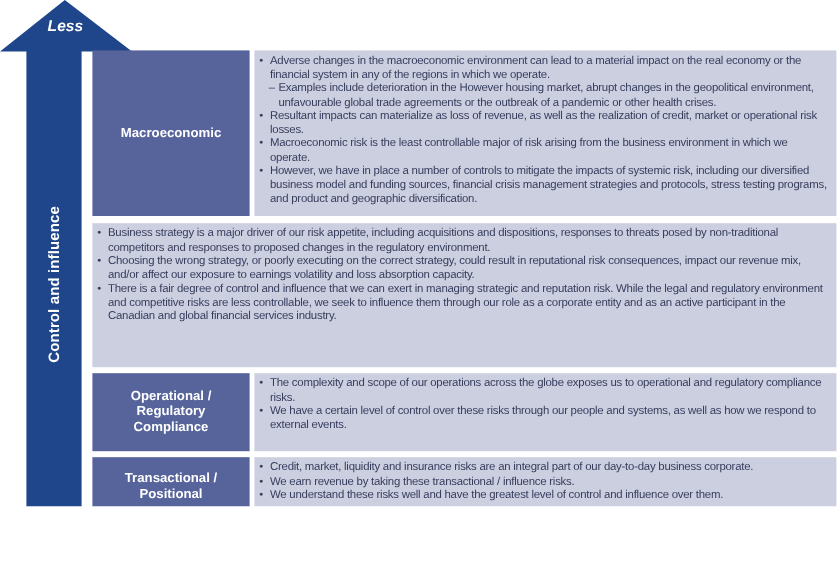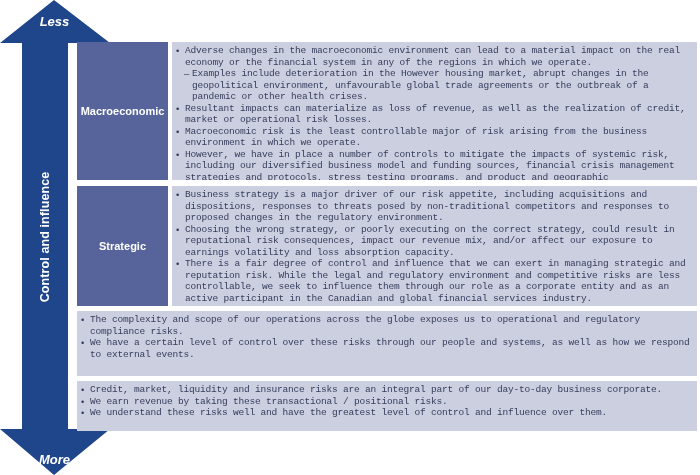--- a/index.html
+++ b/index.html
@@ -1,19 +1,19 @@
 <!DOCTYPE html>
 <html><head>
 <meta charset="utf-8">
 <style>
   html,body { margin:0; padding:0; background:#ffffff; }
   body { font-family:"Liberation Sans", sans-serif; }
   .canvas {
     position:relative;
-    width:700px; height:475px;
+    width:700px; height:422px;
     background:#ffffff;
     overflow:hidden;
   }
 
   
   .arrow {
     position:absolute; left:0; top:0;
     width:113px; height:475px;
     background:var(--arrow);
     clip-path:polygon(54px 0px, 110px 43px, 68px 43px, 68px 429px, 110px 429px,
@@ -37,36 +37,36 @@
 
   
   .rows { position:absolute; left:0; top:0; width:700px; height:475px; }
   .row { position:absolute; left:77px; width:620px; display:flex; }
   .row-0 { top:42px;  height:138px; }
   .row-1 { top:186px; height:120px; }
   .row-2 { top:311px; height:65px;  }
   .row-3 { top:381px; height:50px;  }
 
   .cat {
-    flex:none; width:91px; margin-right:4px; padding:0 0;
+    flex:none; width:91px; margin-right:4px; padding:0 20px;
     background:var(--catbg); color:#ffffff;
     font-weight:bold; font-size:11px; line-height:13px;
     display:flex; align-items:center; justify-content:center;
     text-align:center;
   }
   .content {
     flex:1; background:var(--contentbg); color:var(--text);
     padding:3px 6px 3px 4px; overflow:hidden;
     font-size:9.5px; line-height:11.5px; letter-spacing:-0.2px;
   }
   .bullet { display:flex; }
   .bullet .marker { flex:none; width:9px; text-align:left; }
   .bullet.sub { margin-left:8px; }
   .bullet.sub .marker { width:8px; }
-  .btext { flex:1;font-family:Liberation Mono, monospace; }
+  .btext { flex:1; }
 </style>
 </head>
 <body>
 
 <div class="canvas" style="--arrow: #1F468A; --catbg: #56649B; --contentbg: #CCCFE0; --text: #363D5C;">
   <div class="arrow"></div>
   <div class="arrow-top-label">Less</div>
   <div class="arrow-shaft-label">Control and influence</div>
   <div class="arrow-bottom-label">More</div>
 
@@ -90,57 +90,58 @@
     <span class="marker">•</span>
     <span class="btext">Macroeconomic risk is the least controllable major of risk arising from the business environment in which we operate.</span>
   </div>
           <div class="bullet">
     <span class="marker">•</span>
     <span class="btext">However, we have in place a number of controls to mitigate the impacts of systemic risk, including our diversified business model and funding sources, financial crisis management strategies and protocols, stress testing programs, and product and geographic diversification.</span>
   </div>
         </div>
   </div>
       <div class="row row-1">
-    <div class="cat">Strategic</div>
     <div class="content">
           <div class="bullet">
     <span class="marker">•</span>
     <span class="btext">Business strategy is a major driver of our risk appetite, including acquisitions and dispositions, responses to threats posed by non-traditional competitors and responses to proposed changes in the regulatory environment.</span>
   </div>
           <div class="bullet">
     <span class="marker">•</span>
     <span class="btext">Choosing the wrong strategy, or poorly executing on the correct strategy, could result in reputational risk consequences, impact our revenue mix, and/or affect our exposure to earnings volatility and loss absorption capacity.</span>
   </div>
           <div class="bullet">
     <span class="marker">•</span>
     <span class="btext">There is a fair degree of control and influence that we can exert in managing strategic and reputation risk. While the legal and regulatory environment and competitive risks are less controllable, we seek to influence them through our role as a corporate entity and as an active participant in the Canadian and global financial services industry.</span>
   </div>
         </div>
   </div>
       <div class="row row-2">
+    <div class="cat">Operational / Regulatory Compliance</div>
     <div class="content">
           <div class="bullet">
     <span class="marker">•</span>
     <span class="btext">The complexity and scope of our operations across the globe exposes us to operational and regulatory compliance risks.</span>
   </div>
           <div class="bullet">
     <span class="marker">•</span>
     <span class="btext">We have a certain level of control over these risks through our people and systems, as well as how we respond to external events.</span>
   </div>
         </div>
   </div>
       <div class="row row-3">
+    <div class="cat">Transactional / Positional</div>
     <div class="content">
           <div class="bullet">
     <span class="marker">•</span>
     <span class="btext">Credit, market, liquidity and insurance risks are an integral part of our day-to-day business corporate.</span>
   </div>
           <div class="bullet">
     <span class="marker">•</span>
-    <span class="btext">We earn revenue by taking these transactional / positional risks.</span>
+    <span class="btext">We earn revenue by taking these transactional / influence risks.</span>
   </div>
           <div class="bullet">
     <span class="marker">•</span>
     <span class="btext">We understand these risks well and have the greatest level of control and influence over them.</span>
   </div>
         </div>
   </div>
     </div>
 </div>
 

